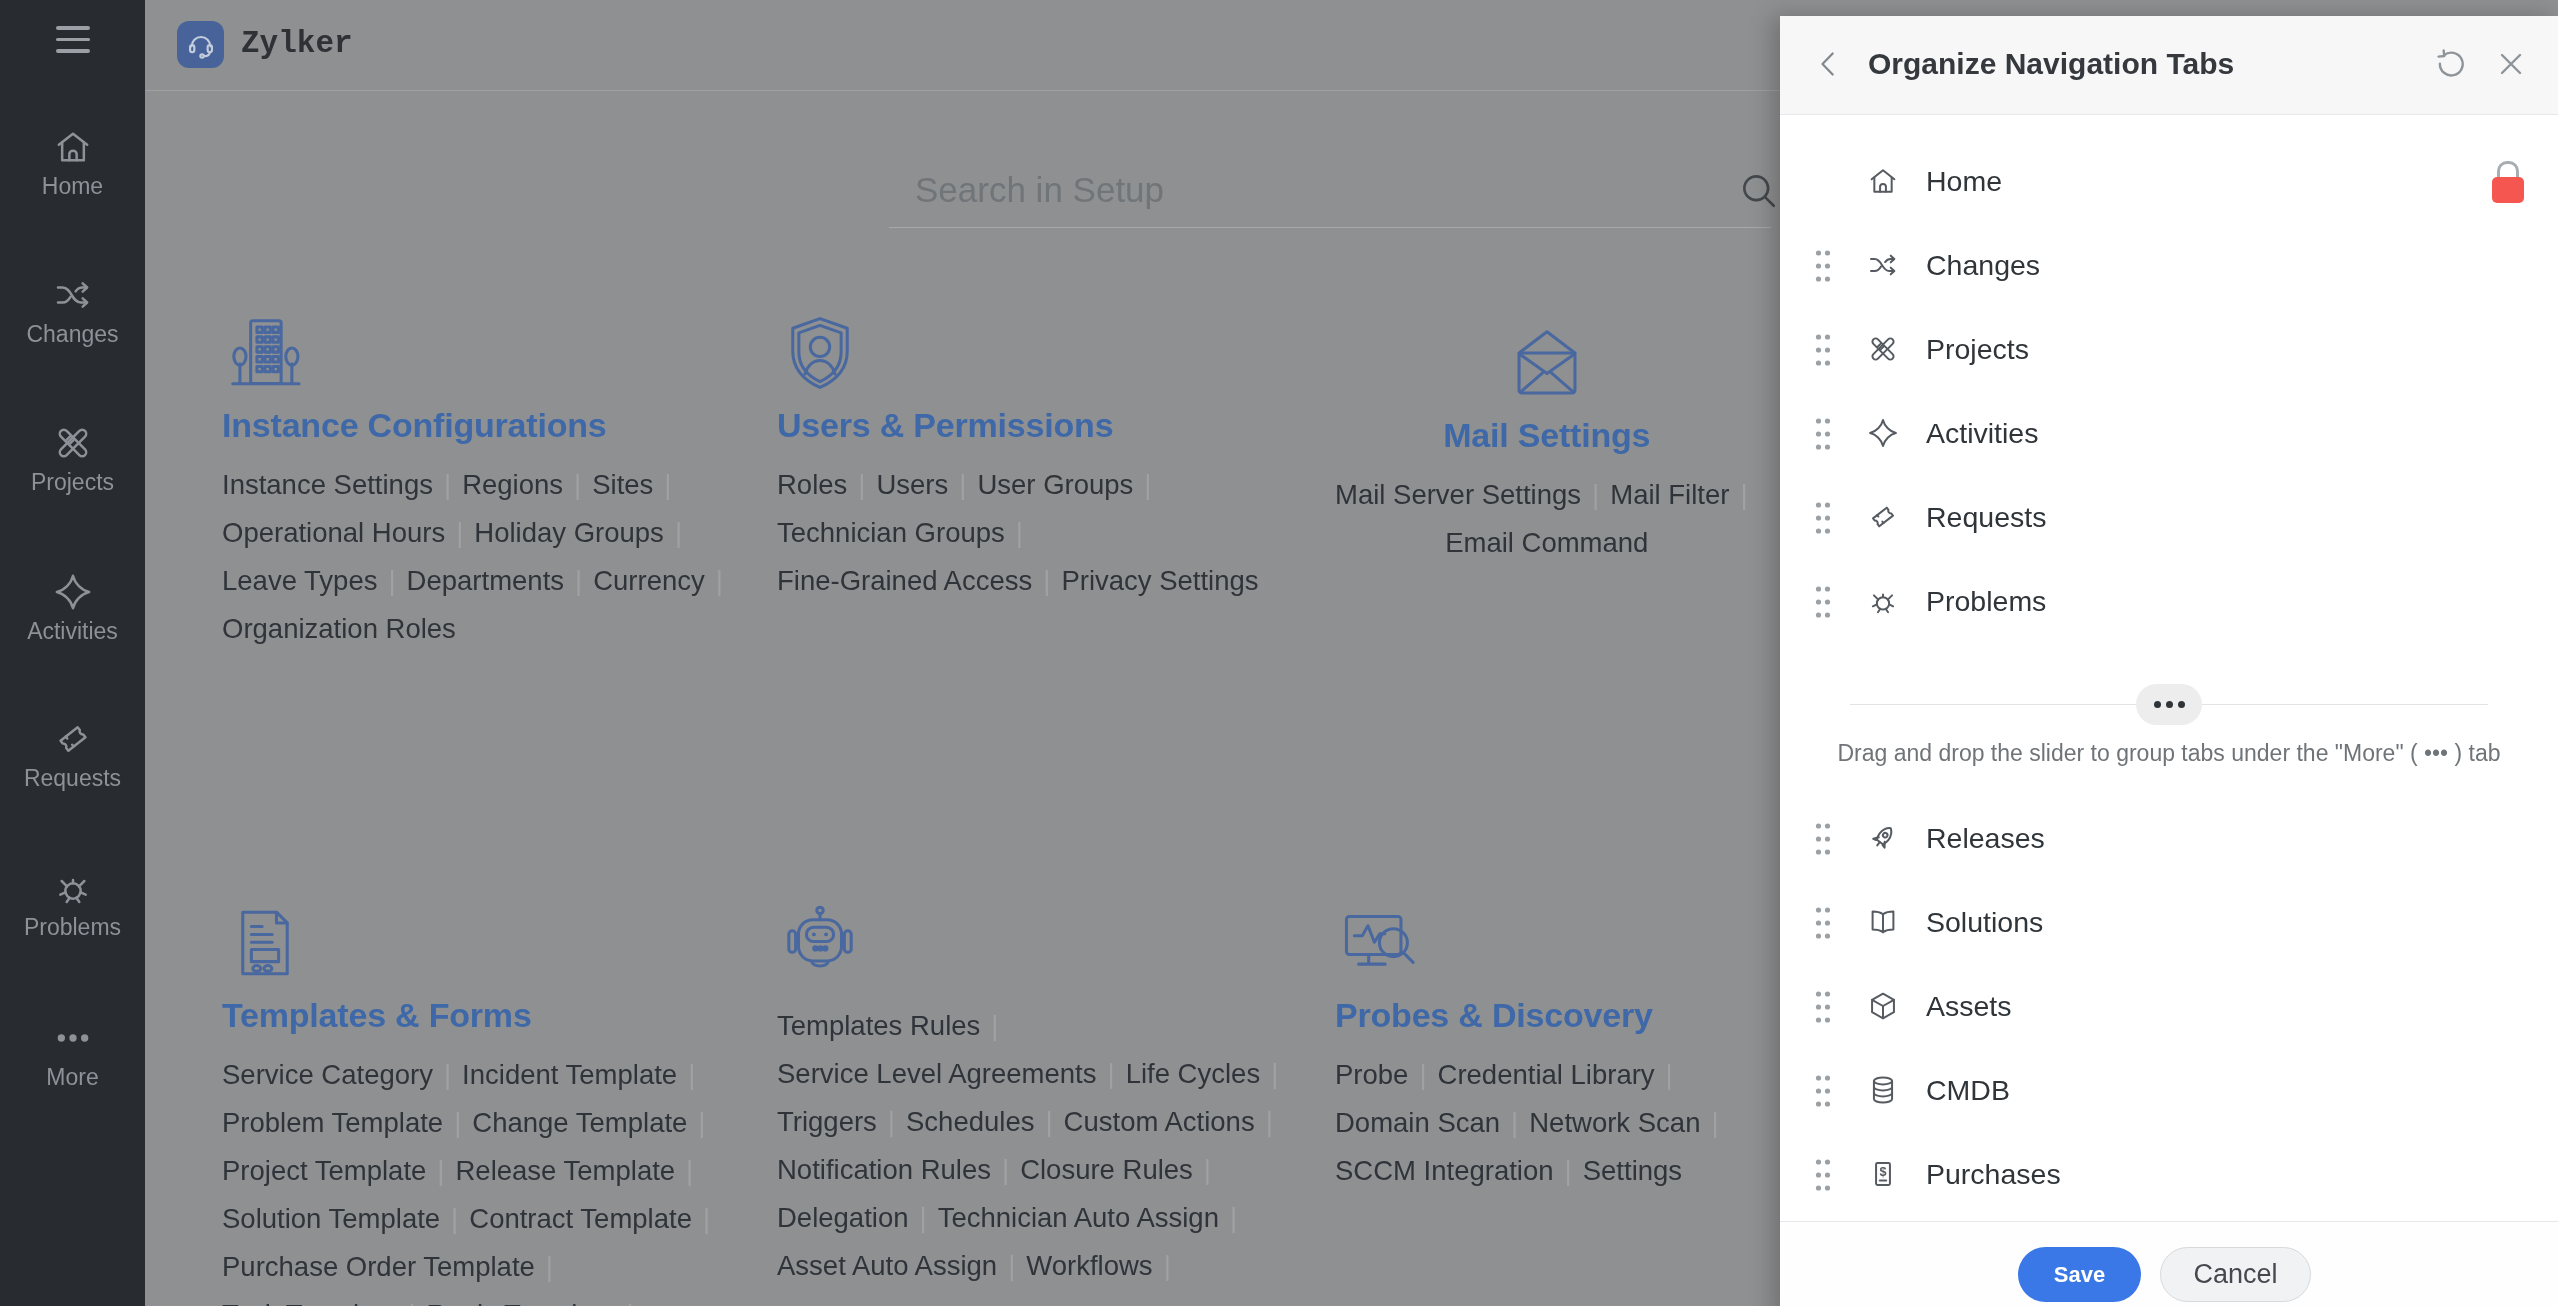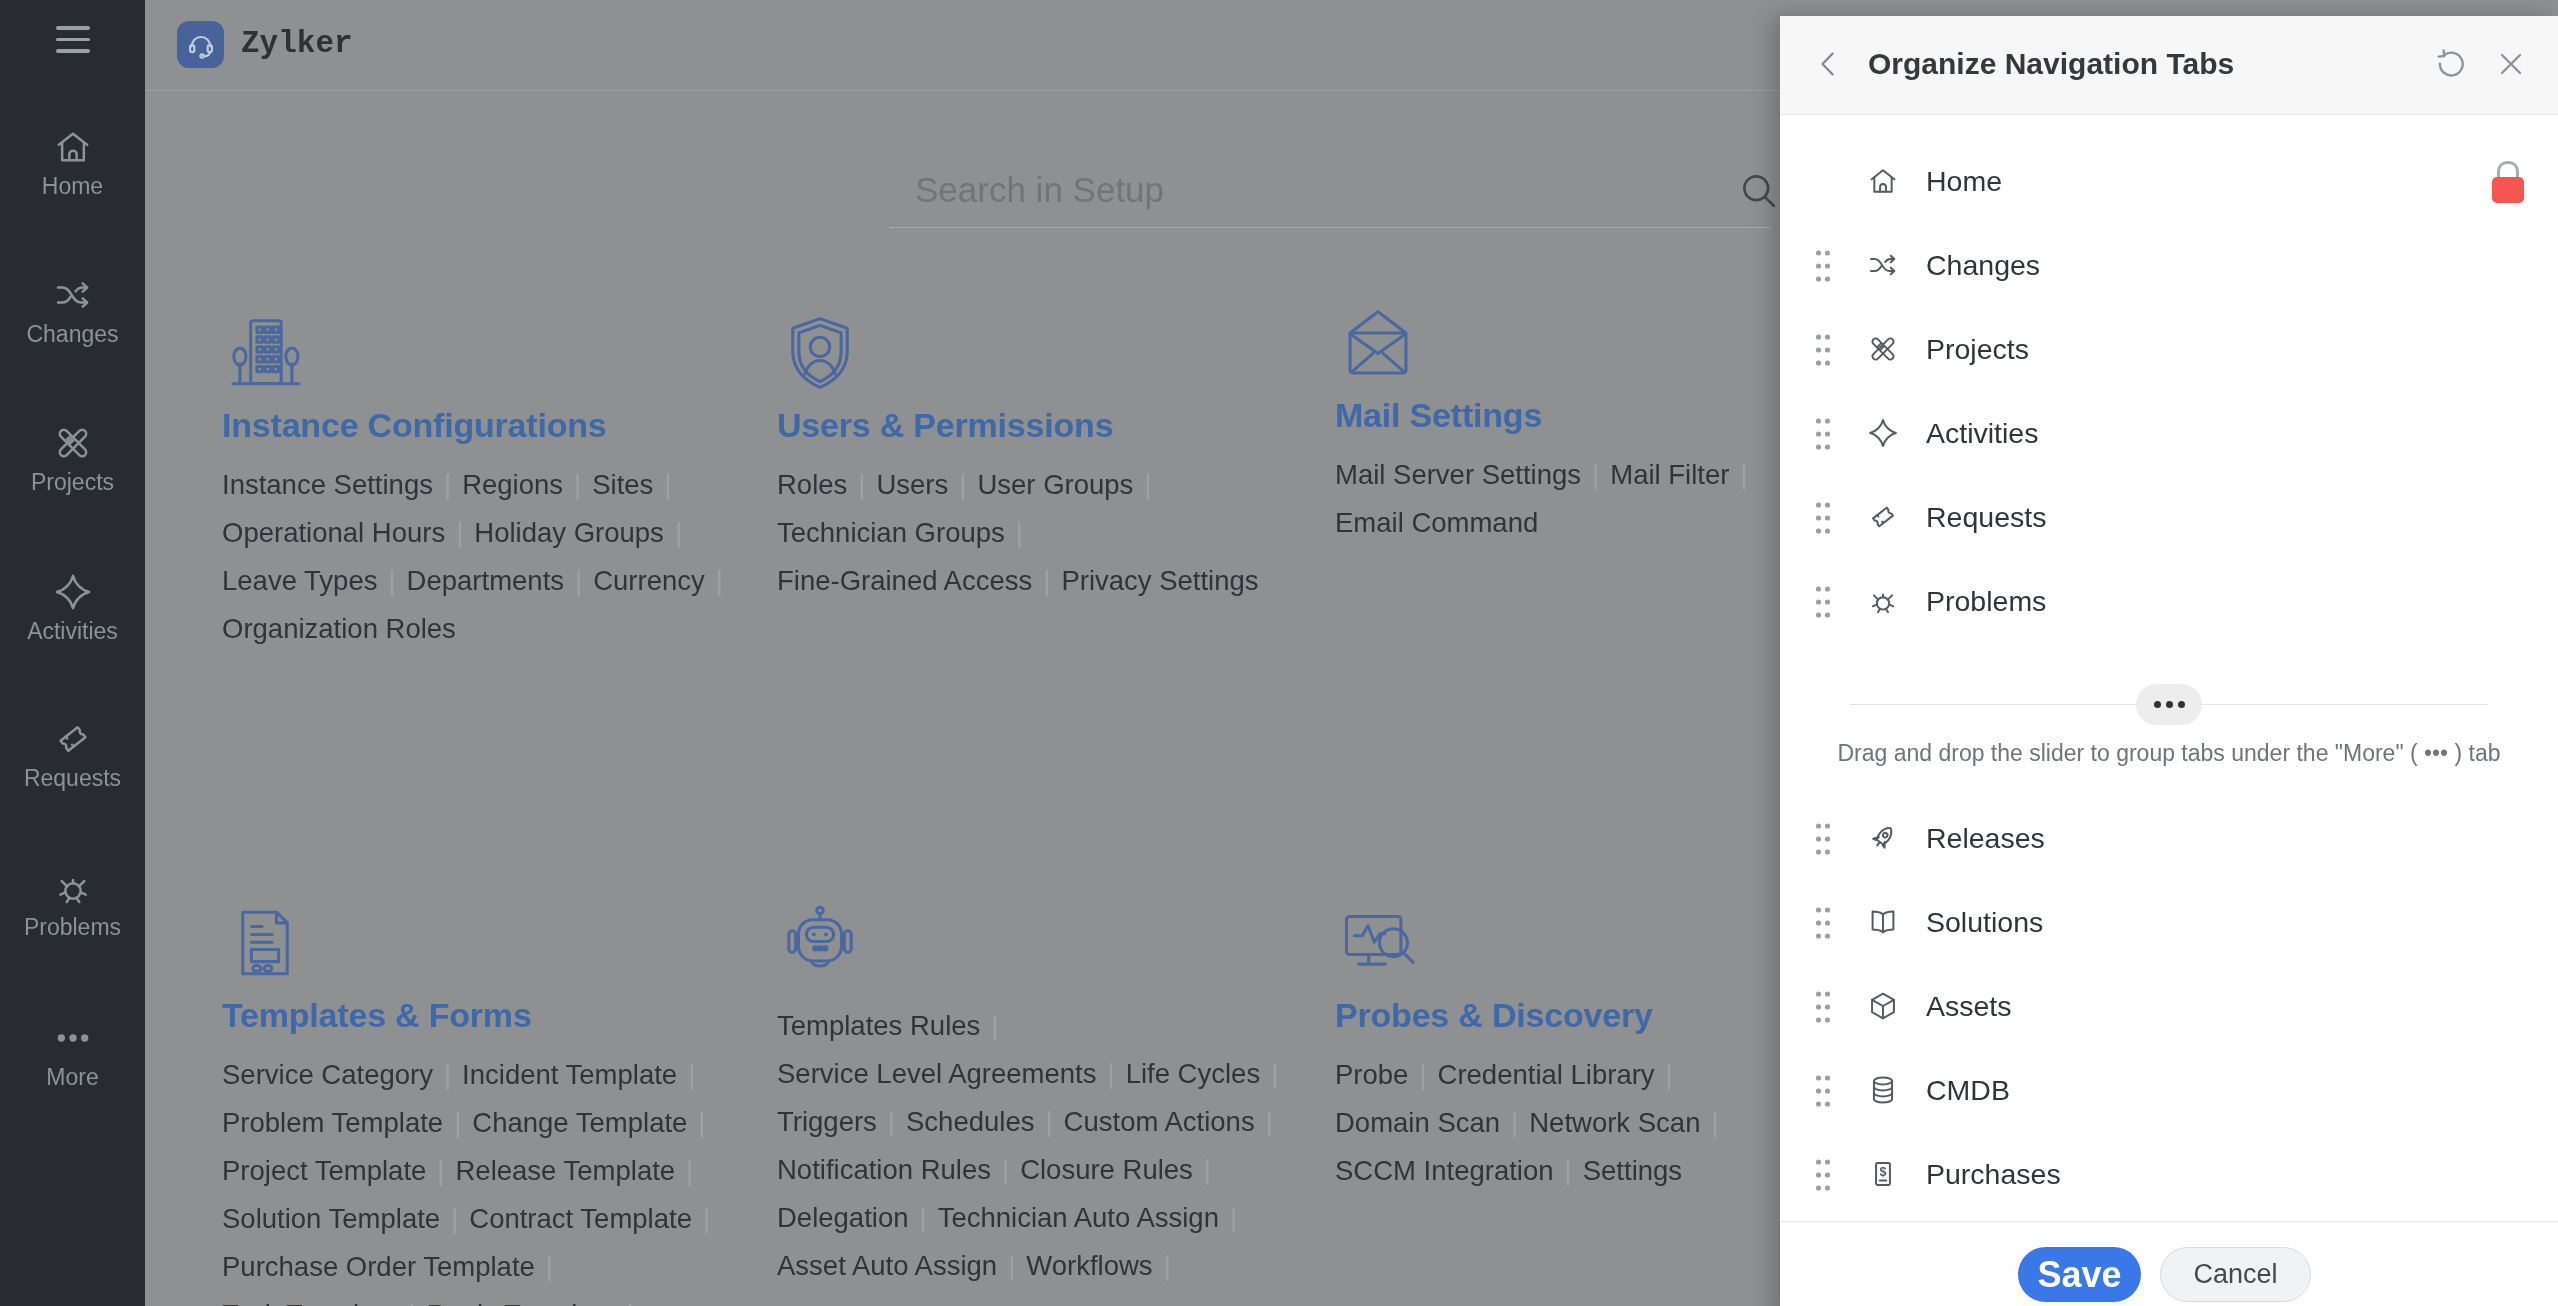--- a/index.html
+++ b/index.html
@@ -63,21 +63,21 @@
 
   #slider-row{position:absolute;left:0;top:668px;width:100%;height:42px;}
   #slider-line{position:absolute;left:70px;right:70px;top:20px;height:1px;background:#e3e3e5;}
   #slider-pill{position:absolute;left:50%;top:0;transform:translateX(-50%);width:66px;height:41px;border-radius:21px;
                background:#ededee;display:flex;align-items:center;justify-content:center;gap:5px;cursor:grab;}
   #slider-pill i{width:7px;height:7px;border-radius:50%;background:#2f3439;}
   #slider-hint{position:absolute;left:0;top:724px;width:100%;text-align:center;font-size:23px;color:#6f7479;}
 
   #panel-footer{position:absolute;left:0;top:1205px;width:100%;height:101px;background:#fefefe;border-top:1px solid #e7e7e9;}
   #save-btn{position:absolute;left:238px;top:25px;width:123px;height:55px;border:none;border-radius:28px;background:#3a78e8;
-            color:#ffffff;font-family:"Liberation Sans",sans-serif;font-size:36px;font-weight:600;cursor:pointer;}
+            color:#ffffff;font-family:"Liberation Sans",sans-serif;font-size:22px;font-weight:600;cursor:pointer;}
   #cancel-btn{position:absolute;left:380px;top:25px;width:151px;height:55px;border:1px solid #d7d9db;border-radius:28px;
               background:#f1f2f3;color:#45494f;font-family:"Liberation Sans",sans-serif;font-size:27px;cursor:pointer;}
 </style>
 </head>
 <body>
 
 <div id="sidebar">
   <div id="hamburger">
       <i></i>
       <i></i>
@@ -220,21 +220,21 @@
             <circle cx="12" cy="10.3" r="2.7"></circle>
             <path d="M7.8 17.9c.7-2.4 2.3-3.8 4.2-3.8s3.5 1.4 4.2 3.8"></path>
           </svg></span>
         <div class="sec-title">Users &amp; Permissions</div>
         <div class="sec-links">
           <div class="sec-line"><span class="sec-link">Roles</span><span class="sec-pipe">|</span><span class="sec-link">Users</span><span class="sec-pipe">|</span><span class="sec-link">User Groups</span><span class="sec-pipe">|</span></div>
           <div class="sec-line"><span class="sec-link">Technician Groups</span><span class="sec-pipe">|</span></div>
           <div class="sec-line"><span class="sec-link">Fine-Grained Access</span><span class="sec-pipe">|</span><span class="sec-link">Privacy Settings</span></div>
         </div>
       </div>
-      <div class="section" style="left: 1190px; top: 288px;">
+      <div class="section" style="left: 1190px; top: 308px; text-align: center;">
         <span class="sec-icon"><svg viewBox="0 0 24 24" fill="none" stroke="currentColor" stroke-linecap="round" stroke-linejoin="round" stroke-width="0.85">
             <path d="M4.2 9.2 12 3.3l7.8 5.9"></path>
             <rect x="4.2" y="9.2" width="15.6" height="11.2" rx="0.8"></rect>
             <path d="m4.2 9.4 7.8 5.5 7.8-5.5"></path>
             <path d="m4.6 20.1 6.1-5.3M19.4 20.1l-6.1-5.3"></path>
           </svg></span>
         <div class="sec-title">Mail Settings</div>
         <div class="sec-links">
           <div class="sec-line"><span class="sec-link">Mail Server Settings</span><span class="sec-pipe">|</span><span class="sec-link">Mail Filter</span><span class="sec-pipe">|</span></div>
           <div class="sec-line"><span class="sec-link">Email Command</span></div>

